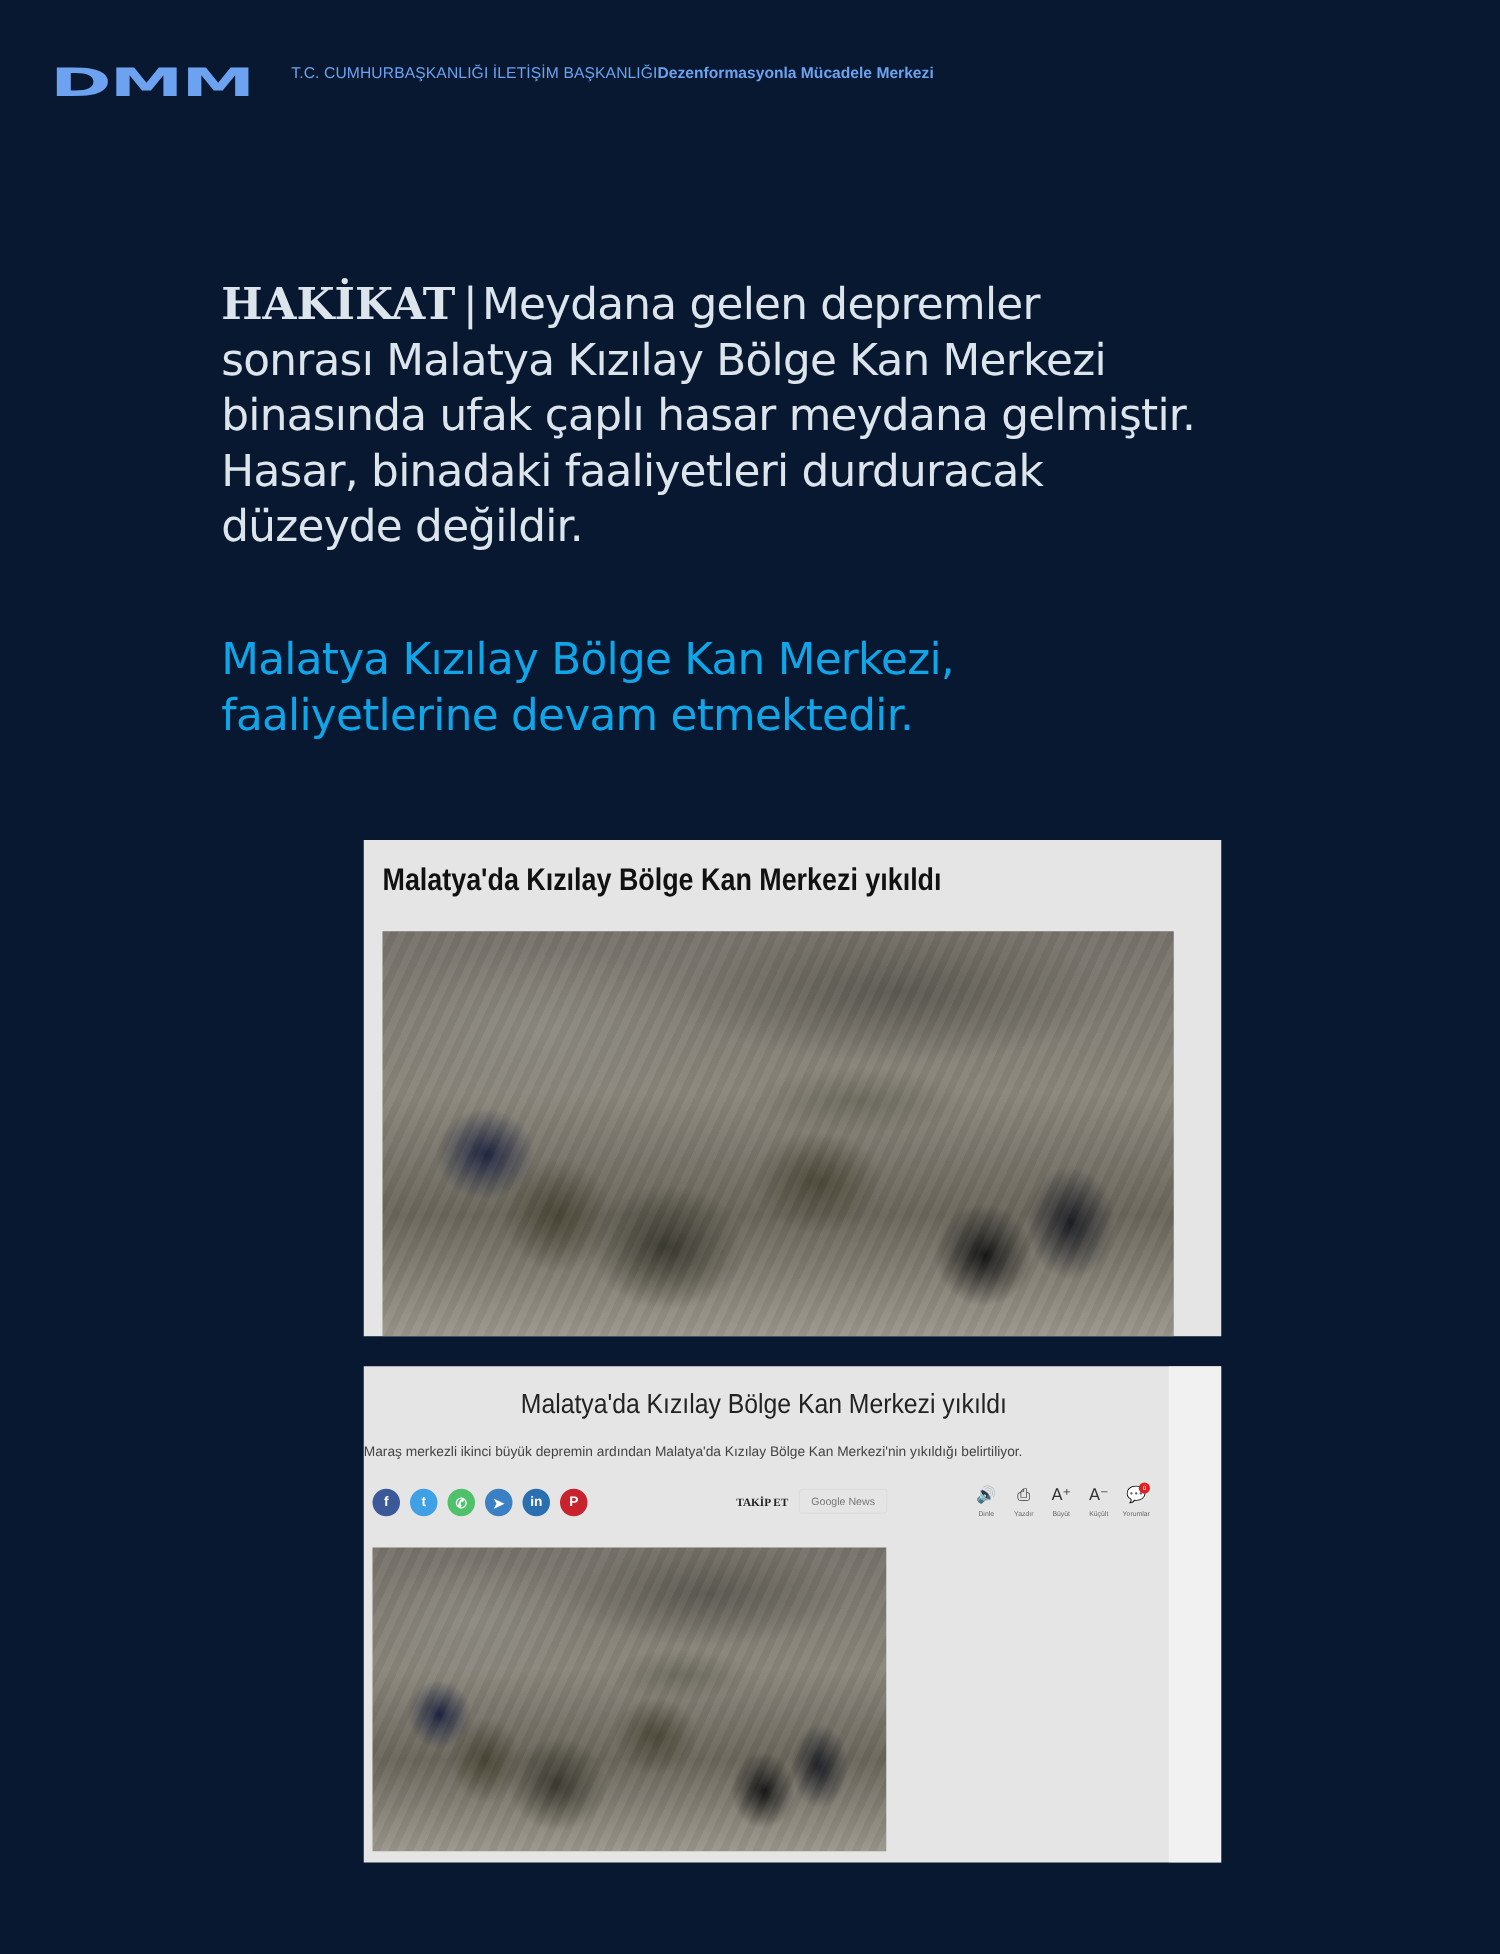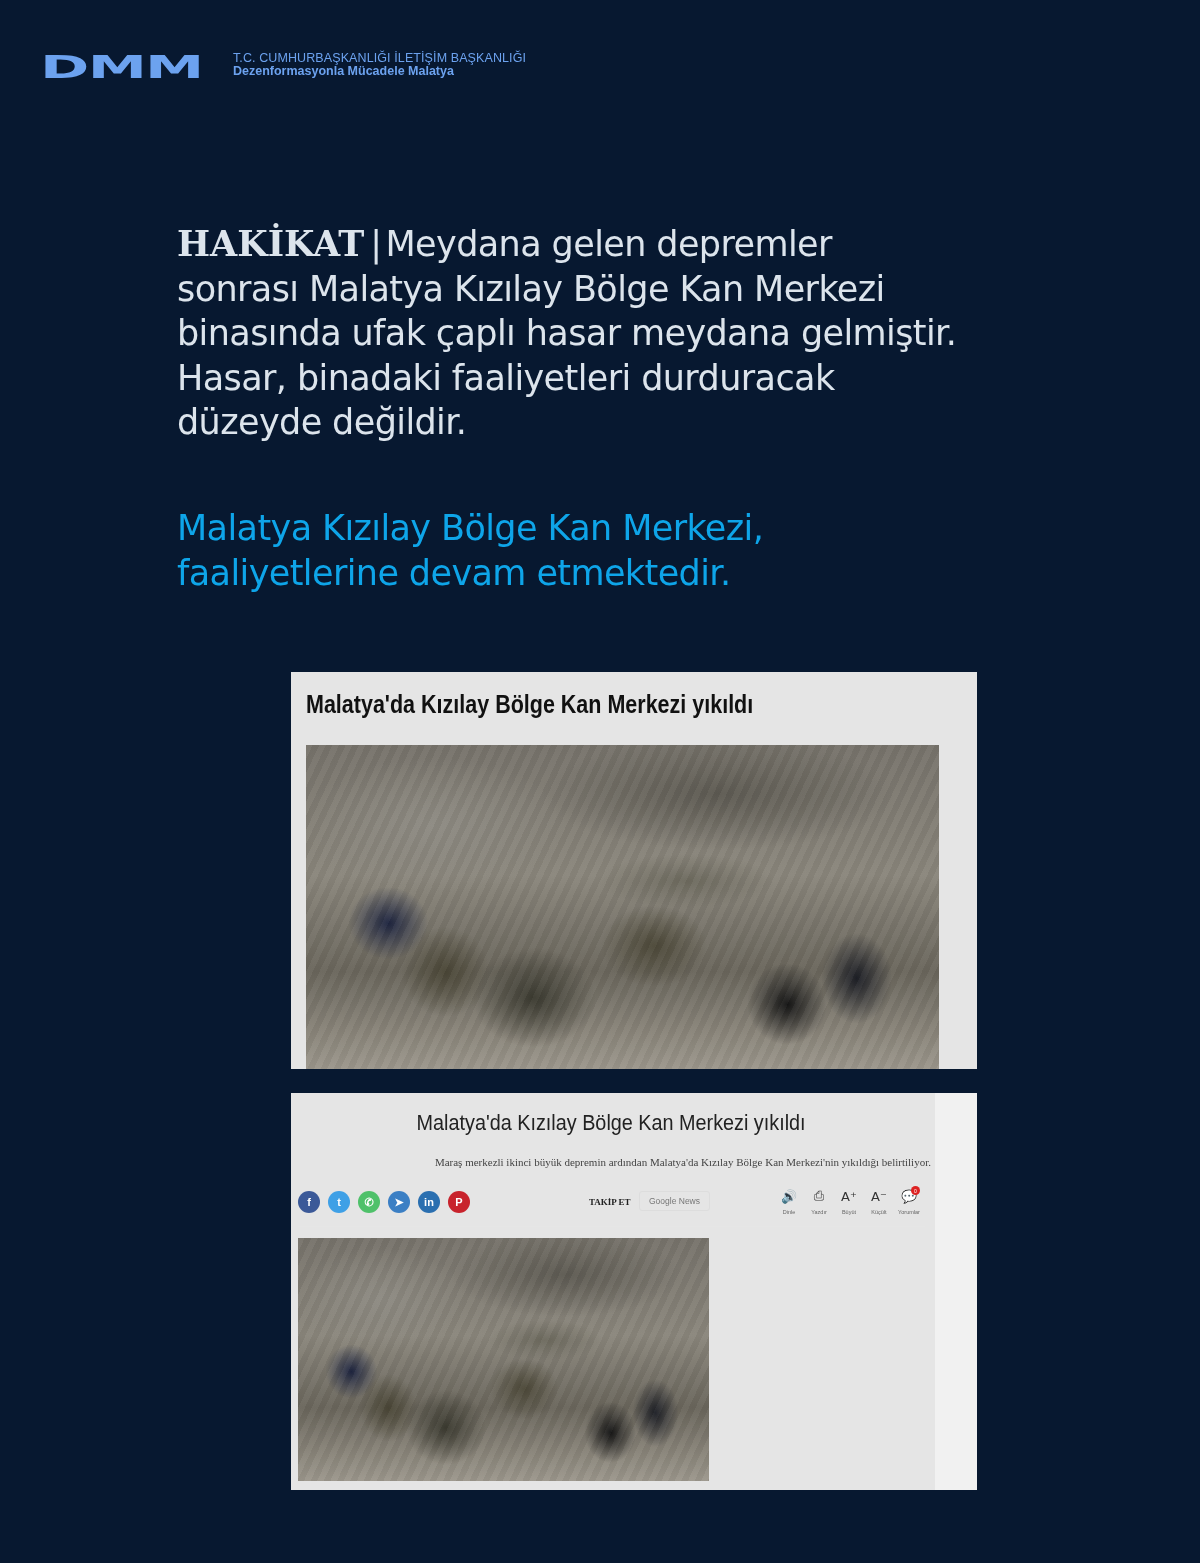--- a/index.html
+++ b/index.html
@@ -3,21 +3,21 @@
 <meta charset="utf-8">
 <style>
   * { box-sizing: border-box; margin: 0; padding: 0; }
   html, body { width: 1200px; height: 1563px; background: #071830; overflow: hidden; }
   body { position: relative; font-family: "DejaVu Sans", sans-serif; color: #dfe6ee; }
 
   
   .logo { position: absolute; left: 40px; top: 52px; display: flex; }
   .logo-mark { font-family: "DejaVu Sans", sans-serif; font-weight: 900; font-size: 34px; letter-spacing: -1px;
     color: #6ca2ef; transform: scaleX(1.75) scaleY(0.92); transform-origin: left center; line-height: 30px; width: 108px; }
-  .logo-text { margin-left: 85px; display: flex; flex-direction: column; line-height: 13px; }
+  .logo-text { margin-left: 85px; display: flex; flex-direction: row; line-height: 13px; }
   .logo-line1 { font-family: "Liberation Sans", sans-serif; font-size: 12.5px; color: #6ca2ef; letter-spacing: 0.1px; }
   .logo-line2 { font-family: "Liberation Sans", sans-serif; font-size: 12.5px; font-weight: bold; color: #6ca2ef; }
 
   
   .claim { position: absolute; left: 177px; top: 222px; width: 780px; font-size: 35px; line-height: 44.5px; color: #dce4ec; font-family: "DejaVu Sans", sans-serif; letter-spacing: -0.6px; }
   .claim .verdict { font-family: "DejaVu Serif", serif; font-weight: bold; letter-spacing: 0px; }
   .claim .sep { font-weight: normal; margin: 0 4px 0 6px; }
   .status { position: absolute; left: 177px; top: 506px; width: 780px; font-size: 35px; line-height: 44.5px; color: #0ea5e9; letter-spacing: -0.6px; }
 
   
@@ -25,21 +25,21 @@
   .card1 { left: 291px; top: 672px; width: 686px; height: 397px; }
   .card1 .headline { position: absolute; left: 15px; top: 18px; font-family: "Liberation Sans", sans-serif; font-weight: bold;
     font-size: 25px; color: #111; transform: scaleX(0.86); transform-origin: left top; white-space: nowrap; }
   .card1 .photo { position: absolute; left: 15px; top: 73px; width: 633px; height: 324px; }
 
   .card2 { left: 291px; top: 1093px; width: 686px; height: 397px; }
   .card2 .gray-strip { position: absolute; right: 0; top: 0; width: 42px; height: 100%; background: #f1f1f1; }
   .card2 .headline { position: absolute; left: 0; width: 640px; top: 17px; text-align: center; font-family: "Liberation Sans", sans-serif;
     font-size: 22px; color: #222; white-space: nowrap; }
   .card2 .headline span { display: inline-block; transform: scaleX(0.9); }
-  .card2 .summary { position: absolute; left: 0; width: 640px; top: 63px; text-align: right; font-family: Liberation Serif, serif;
+  .card2 .summary { position: absolute; left: 0; width: 640px; top: 63px; text-align: left; font-family: Liberation Sans, sans-serif;
     font-size: 11px; color: #444; white-space: nowrap; }
   .card2 .divider { position: absolute; left: 7px; width: 627px; top: 133px; height: 1px; background: #e6e6e6; }
   .card2 .photo { position: absolute; left: 7px; top: 145px; width: 411px; height: 243px; }
 
   .share-row { position: absolute; left: 7px; top: 98px; display: flex; gap: 8px; }
   .share { width: 22px; height: 22px; border-radius: 50%; display: flex; align-items: center; justify-content: center;
     color: #fff; font-size: 11px; font-weight: bold; font-family: "Liberation Sans", sans-serif; }
   .follow { position: absolute; left: 298px; top: 104px; font-family: Liberation Serif, serif; font-size: 9px; font-weight: bold; color: #222; text-align: right; }
   .gnews { position: absolute; left: 348px; top: 98px; width: 71px; height: 20px; border: 1px solid #ddd; border-radius: 3px;
     font-family: "Liberation Sans", sans-serif; font-size: 8.5px; color: #777; display: flex; align-items: center; justify-content: center; }
@@ -69,21 +69,21 @@
     background: repeating-linear-gradient(115deg, rgba(255,255,255,0.03) 0 6px, rgba(0,0,0,0.04) 6px 12px); }
   .photo { overflow: hidden; }
 </style>
 </head>
 <body>
 
 <div class="logo">
   <div class="logo-mark">DMM</div>
   <div class="logo-text">
     <span class="logo-line1">T.C. CUMHURBAŞKANLIĞI İLETİŞİM BAŞKANLIĞI</span>
-    <span class="logo-line2">Dezenformasyonla Mücadele Malatya</span>
+    <span class="logo-line2">Dezenformasyonla Mücadele Merkezi</span>
   </div>
 </div>
 
 <p class="claim"><span class="verdict">HAKİKAT</span><span class="sep">|</span><span>Meydana gelen depremler sonrası Malatya Kızılay Bölge Kan Merkezi binasında ufak çaplı hasar meydana gelmiştir. Hasar, binadaki faaliyetleri durduracak düzeyde değildir.</span></p>
 
 <p class="status">Malatya Kızılay Bölge Kan Merkezi, faaliyetlerine devam etmektedir.</p>
 
 <div class="card card1">
   <div class="headline">Malatya'da Kızılay Bölge Kan Merkezi yıkıldı</div>
   <div class="photo scene" style="position:absolute;" aria-label="earthquake-rubble-rescue-photo"></div>

